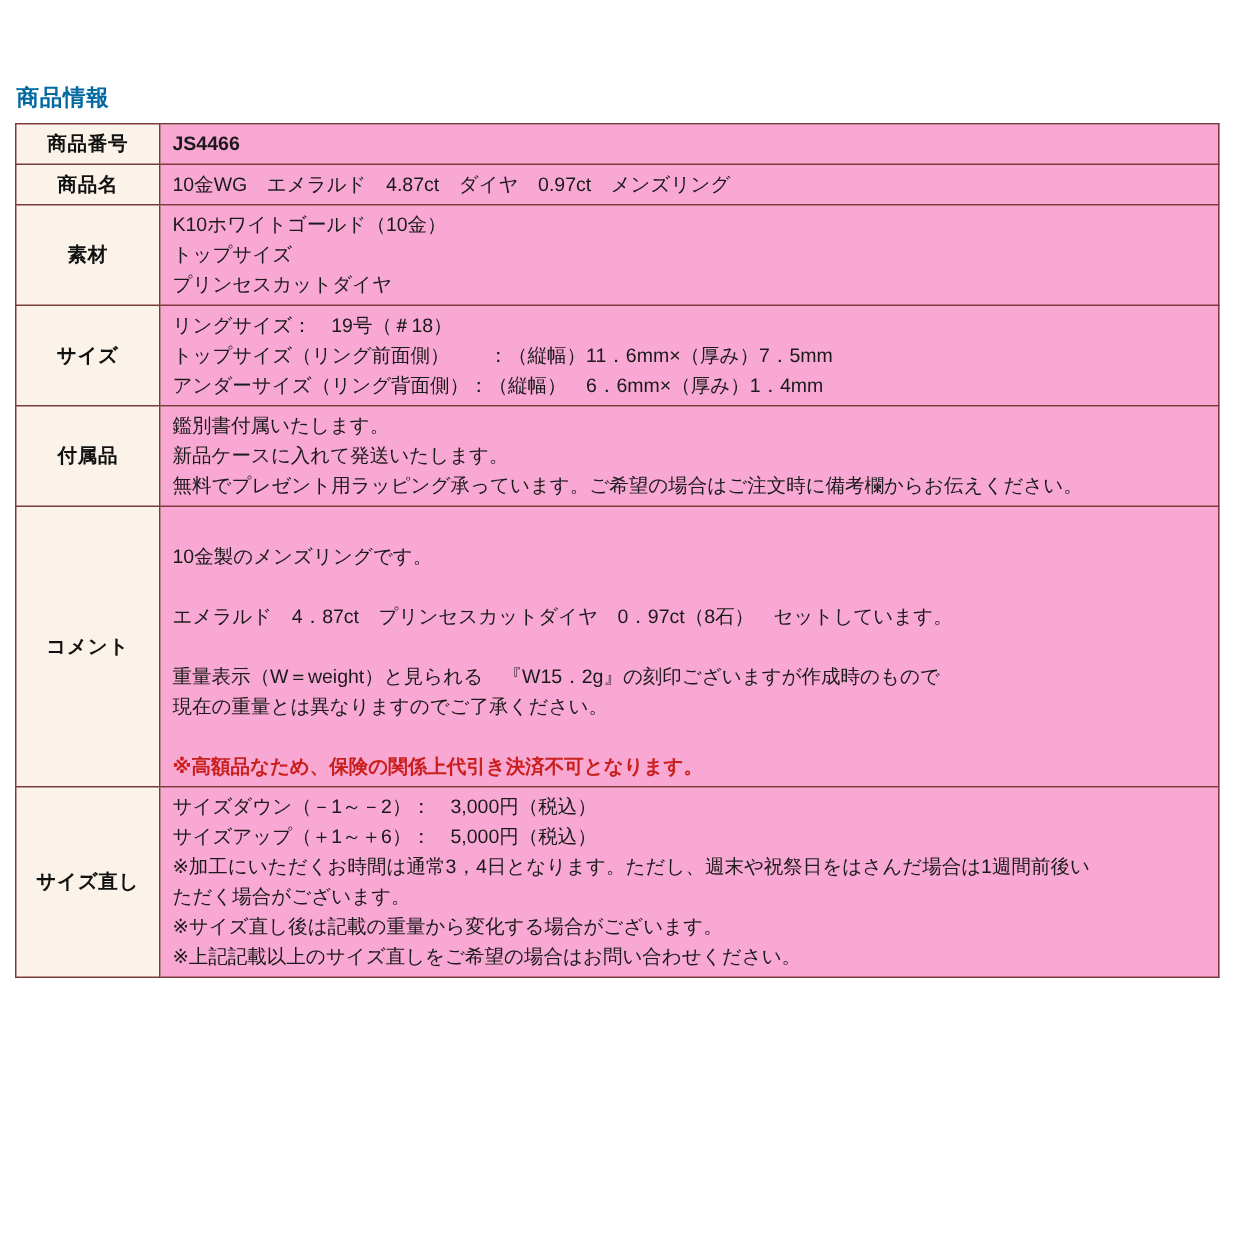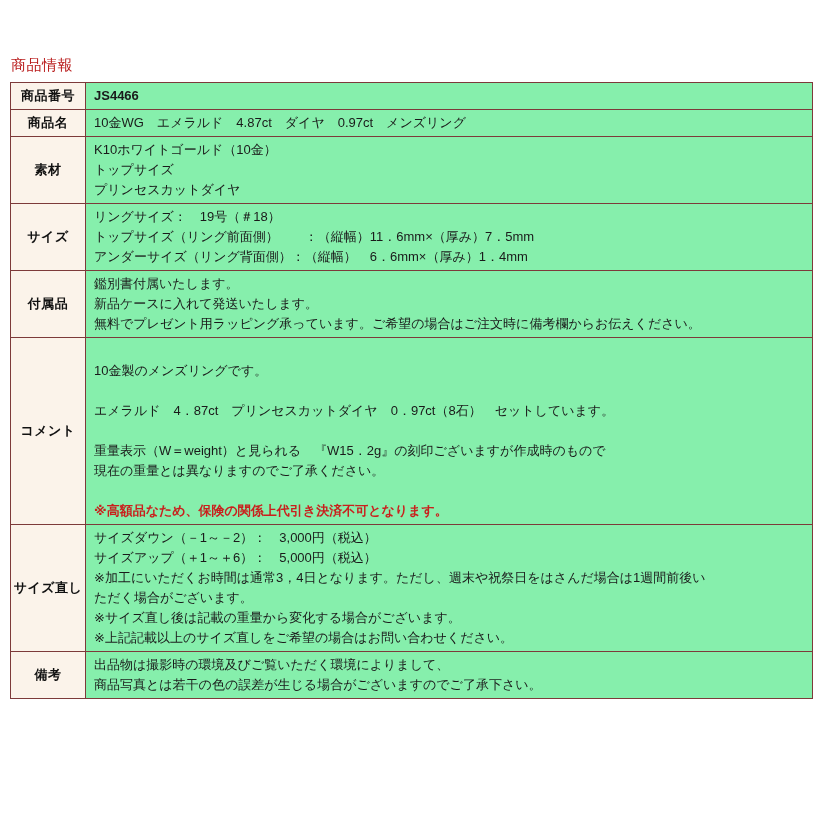--- a/index.html
+++ b/index.html
@@ -15,48 +15,48 @@
     background:var(--page-bg);
     width:825px;height:825px;
     font-family:"Liberation Sans","DejaVu Sans",sans-serif;
     color:var(--text-color);
   }
   .wrap{
     padding:56px 12px 0 10px;
   }
   .page-title{
     font-size:15px;
-    font-weight:normal;
-    color:#b91c1c;
+    font-weight:bold;
+    color:#0369a1;
     margin:0 0 7px 1px;
     letter-spacing:0.5px;
   }
   table.product-table{
     border-collapse:collapse;
     width:803px;
     table-layout:fixed;
   }
   table.product-table th,
   table.product-table td{
     border:1px solid var(--border-color);
     font-size:13px;
     vertical-align:middle;
   }
   table.product-table th{
-    width:75px;
+    width:96px;
     background:var(--label-bg);
     font-weight:bold;
     text-align:center;
     padding:4px 2px;
     color:#111;
     letter-spacing:0.5px;
   }
   table.product-table td{
     padding:3px 8px;
-    background:#86efac;
+    background:#f9a8d4;
   }
   .cell-line{
     line-height:20px;
     min-height:20px;
     white-space:nowrap;
     overflow:hidden;
   }
   .cell-line.bold{font-weight:bold;}
   .cell-line.alert{
     color:var(--alert-red);
@@ -125,22 +125,15 @@
           <th>サイズ直し</th>
           <td>
             <div class="cell-line">サイズダウン（－1～－2）：　3,000円（税込）</div>
             <div class="cell-line">サイズアップ（＋1～＋6）：　5,000円（税込）</div>
             <div class="cell-line">※加工にいただくお時間は通常3，4日となります。ただし、週末や祝祭日をはさんだ場合は1週間前後い</div>
             <div class="cell-line">ただく場合がございます。</div>
             <div class="cell-line">※サイズ直し後は記載の重量から変化する場合がございます。</div>
             <div class="cell-line">※上記記載以上のサイズ直しをご希望の場合はお問い合わせください。</div>
           </td>
         </tr>
-        <tr>
-          <th>備考</th>
-          <td>
-            <div class="cell-line">出品物は撮影時の環境及びご覧いただく環境によりまして、</div>
-            <div class="cell-line">商品写真とは若干の色の誤差が生じる場合がございますのでご了承下さい。</div>
-          </td>
-        </tr>
       </tbody>
   </table>
 </div>
 
 </body></html>

